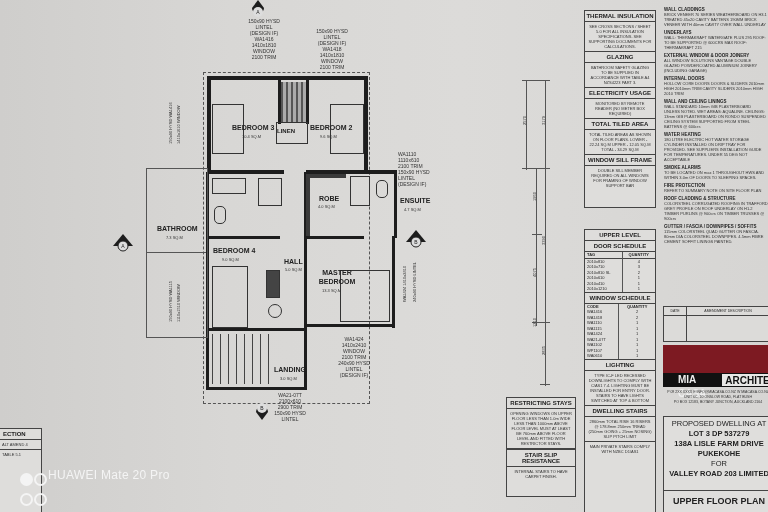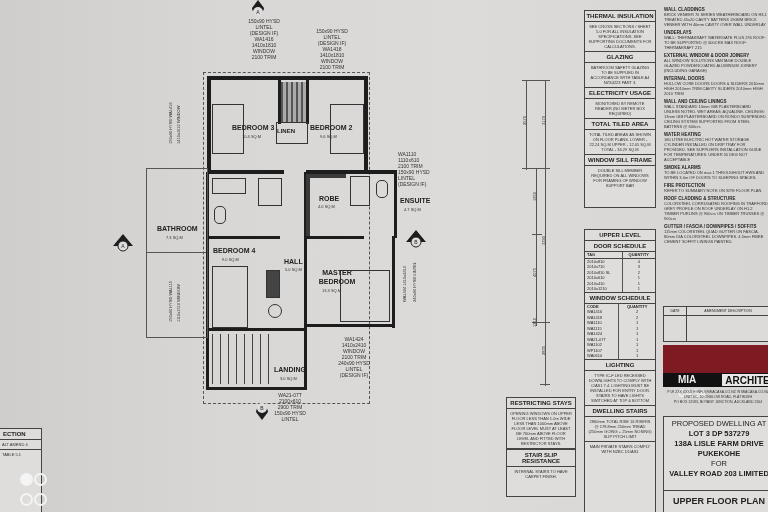--- a/index.html
+++ b/index.html
@@ -364,14 +364,15 @@
     <div class="ph" style="text-align:left;padding-left:4px;">ECTION</div>
     <div class="pb" style="text-align:left;">ALT AMEND 4</div>
     <div class="pb" style="text-align:left;border-bottom:none;">TABLE 5.1</div>
   </div>
 
   <div style="position:absolute;left:20px;top:470px;">
     <div><span class="ring fill"></span><span class="ring"></span></div>
     <div style="margin-top:2px;"><span class="ring"></span><span class="ring"></span></div>
   </div>
   <div class="wm" style="left:48px;top:468px;">
+    <div>HUAWEI Mate 20 Pro</div>
   </div>
 </div>
 
 </body></html>

